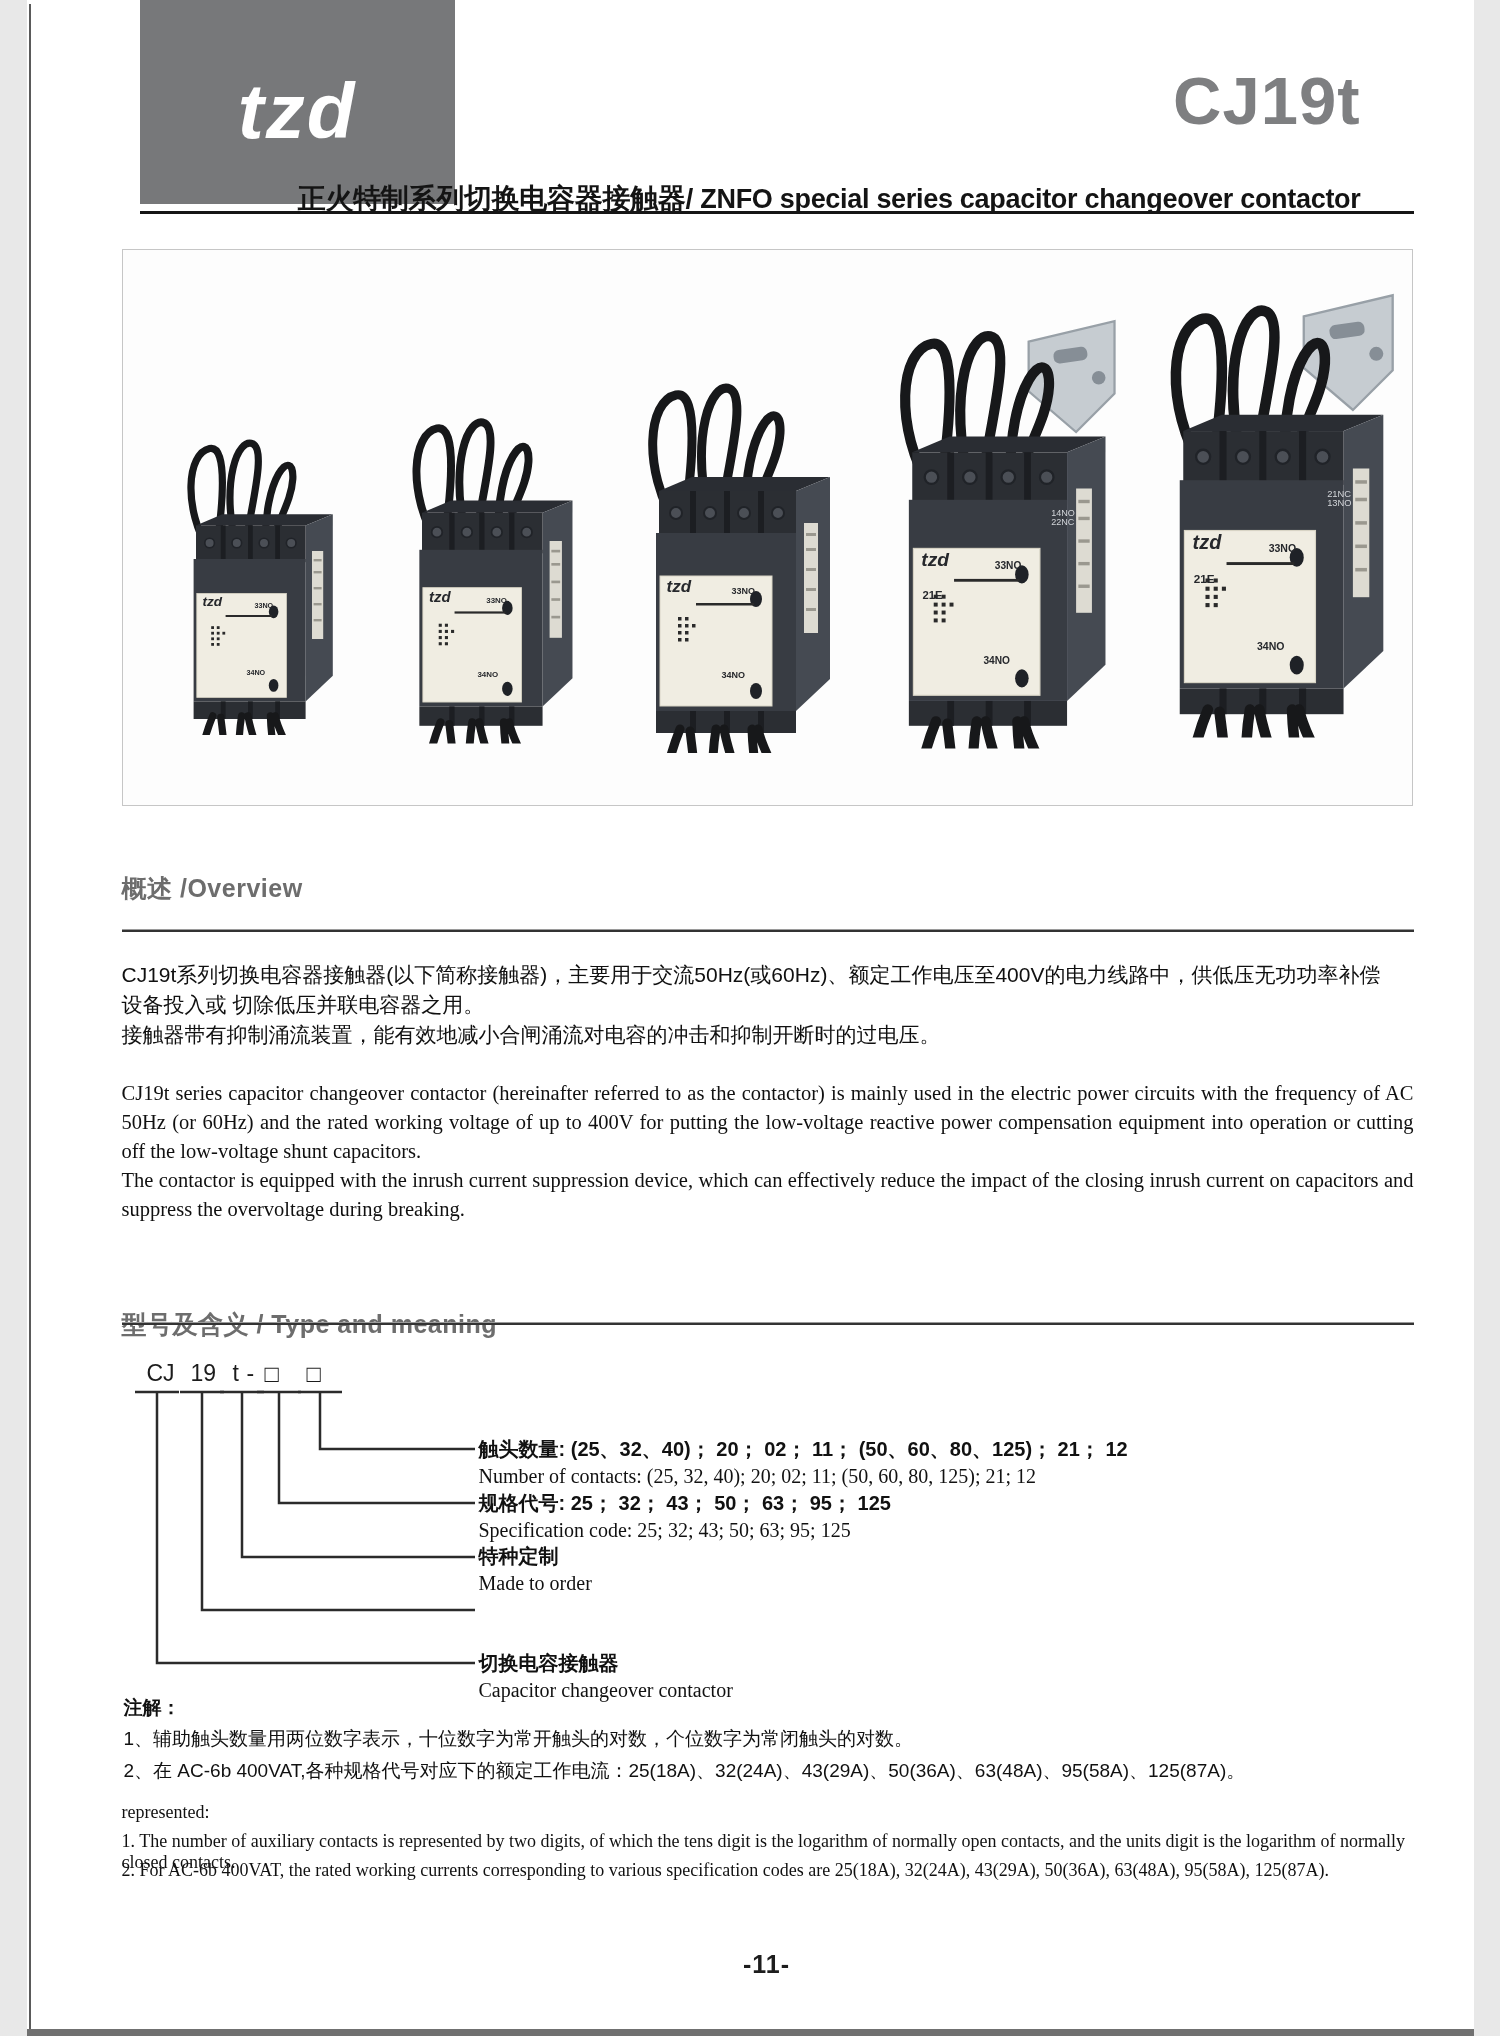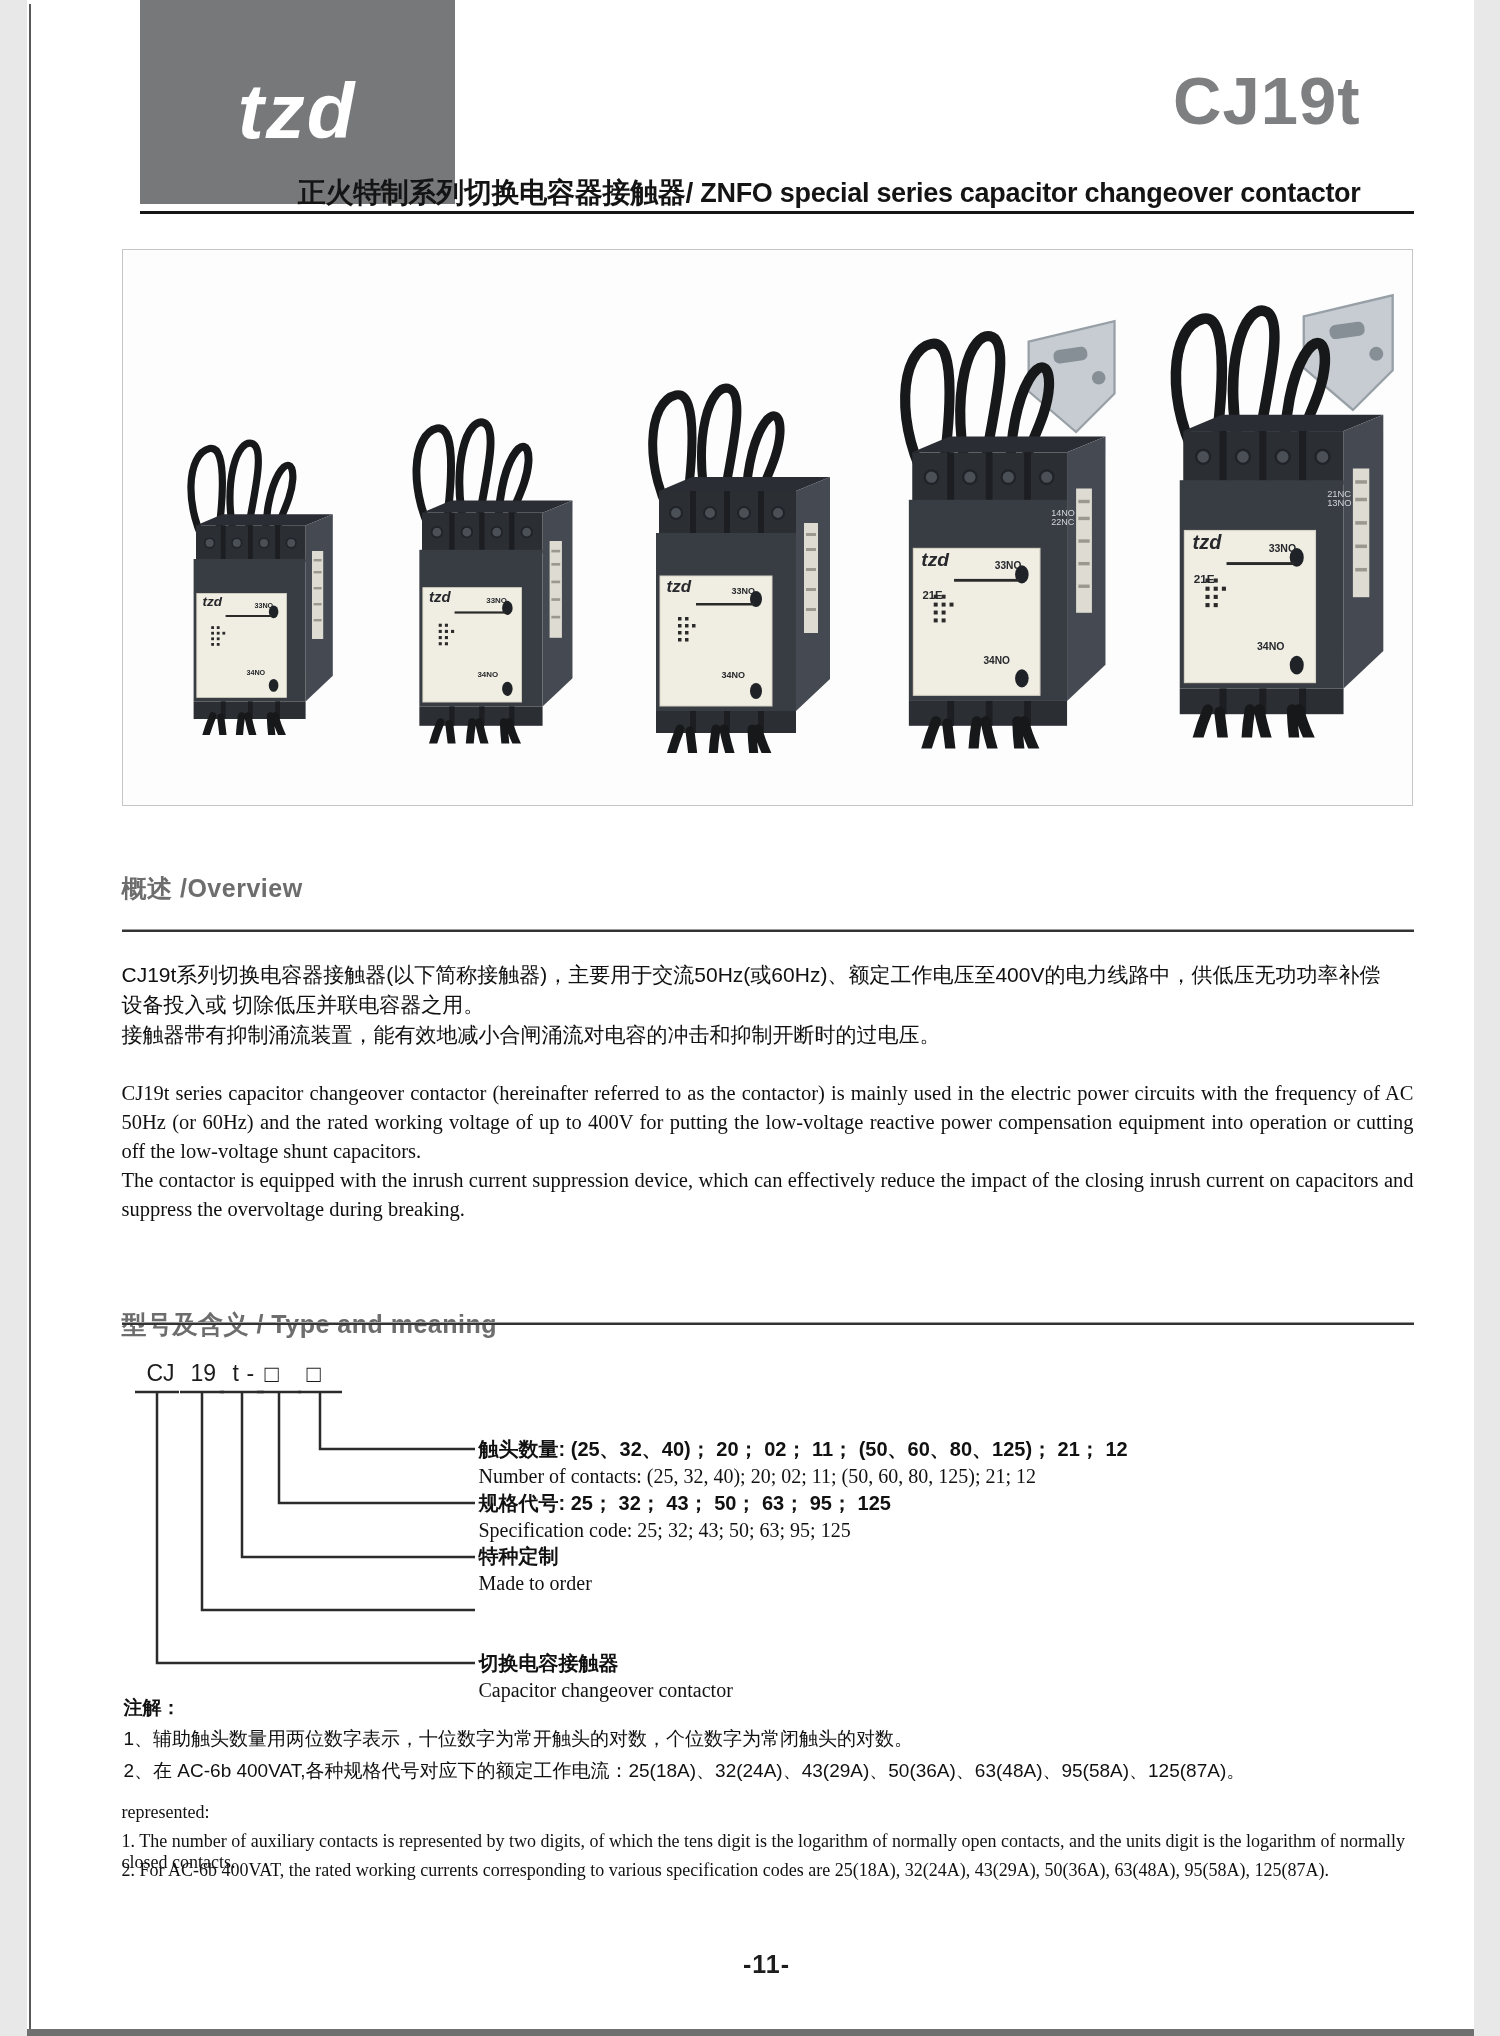--- a/index.html
+++ b/index.html
@@ -9,21 +9,21 @@
   
   .edge-left  { position:absolute; left:2px; top:4px; width:2px; height:2032px; background:#5a5a5a; }
   .edge-right { position:absolute; left:1494px; top:4px; width:2px; height:2032px; background:#7a7a7a; }
   .edge-bottom{ position:absolute; left:0; top:2029px; width:1500px; height:7px; background:#707070; }
 
   
   .brand-box { position:absolute; left:113px; top:0; width:315px; height:204px; background:#77787a;
                display:flex; align-items:center; justify-content:center; }
   .brand-box .tzd { font-style:italic; font-weight:bold; font-size:78px; color:#ffffff; letter-spacing:2px; padding-top:18px; }
   .model { position:absolute; top:62px; right:113px; font-size:67px; font-weight:bold; color:#7e7f81; letter-spacing:1px; }
-  .subtitle { position:absolute; top:174px; right:113px; white-space:nowrap; font-weight:bold; color:#141414; letter-spacing:-0.3px; }
+  .subtitle { position:absolute; top:180px; right:113px; white-space:nowrap; font-weight:bold; color:#141414; letter-spacing:-0.3px; }
   .subtitle .cn { font-size:28px; }
   .subtitle .en { font-size:27px; }
   .header-rule { position:absolute; left:113px; top:211px; width:1274px; height:3px; background:#161616; }
 
   
   .photo-box { position:absolute; left:95px; top:249px; width:1291px; height:557px; background:#fdfdfd; border:1px solid #c6c6c6; }
   .unit { position:absolute; width:220px; height:380px; transform-origin:0 0; }
   .u1 { left:53px;  top:181px; transform:scale(0.80); }
   .u2 { left:277px; top:159px; transform:scale(0.88); }
   .u3 { left:511px; top:123px; transform:scale(1.00); }

